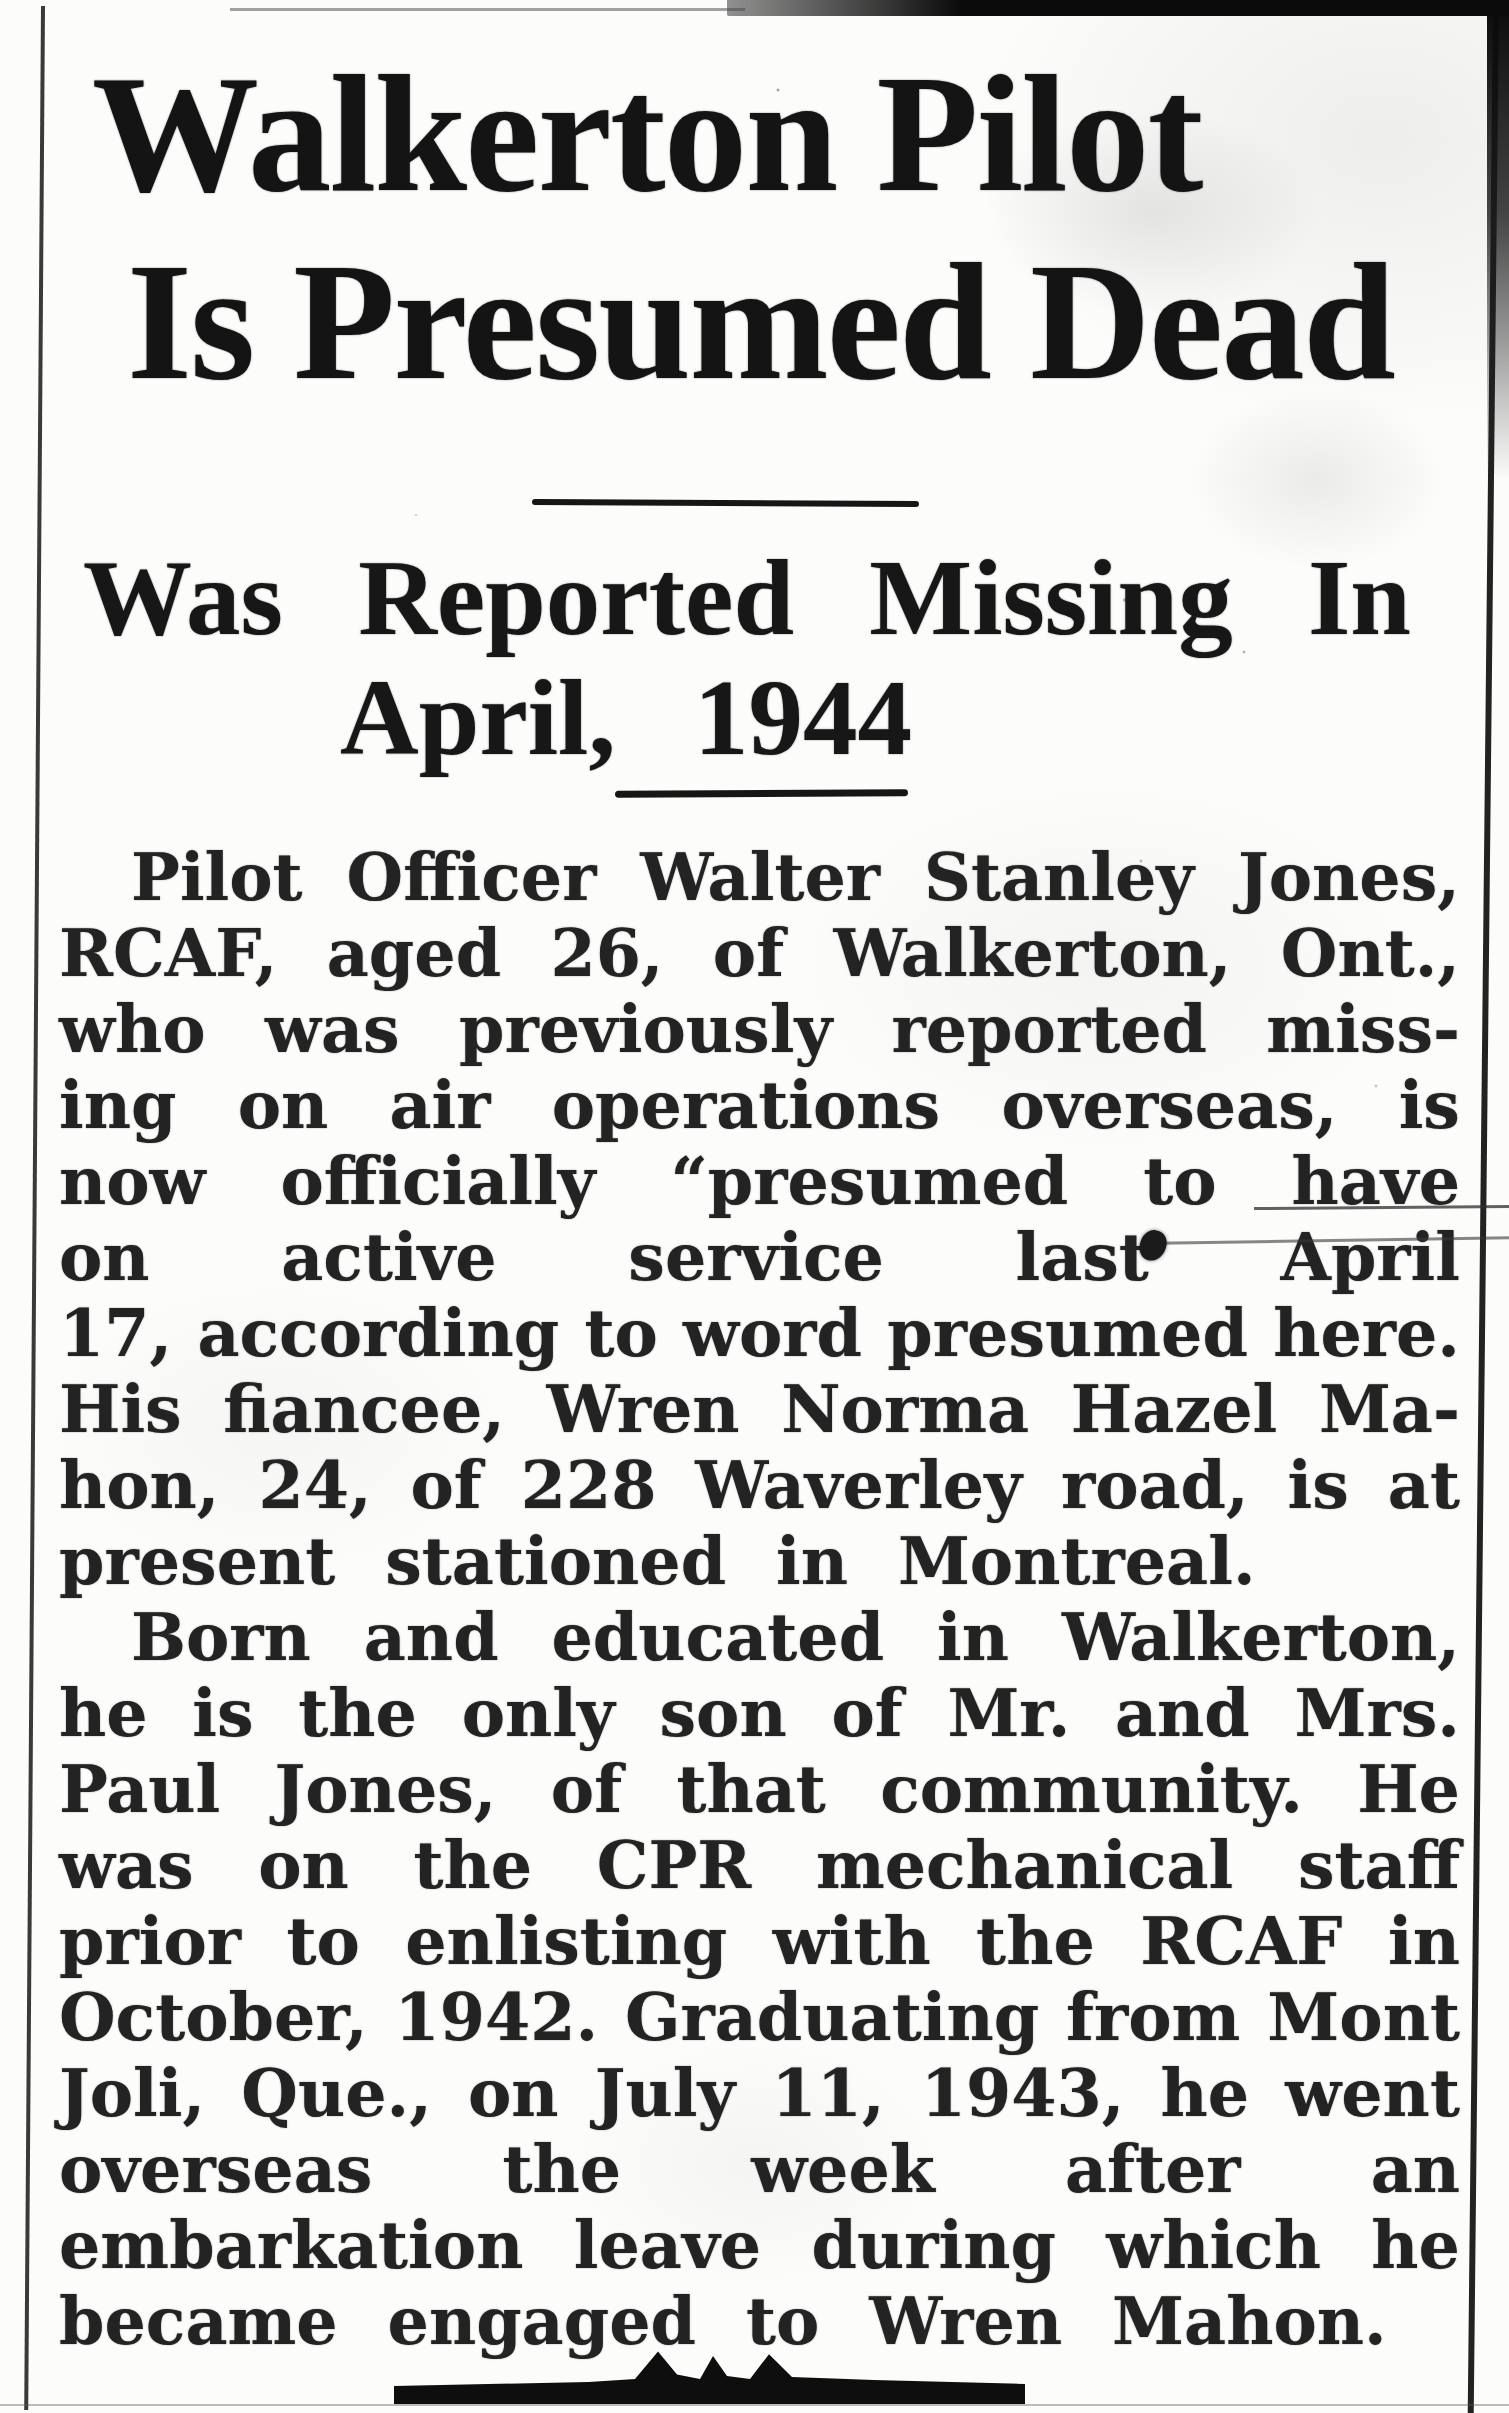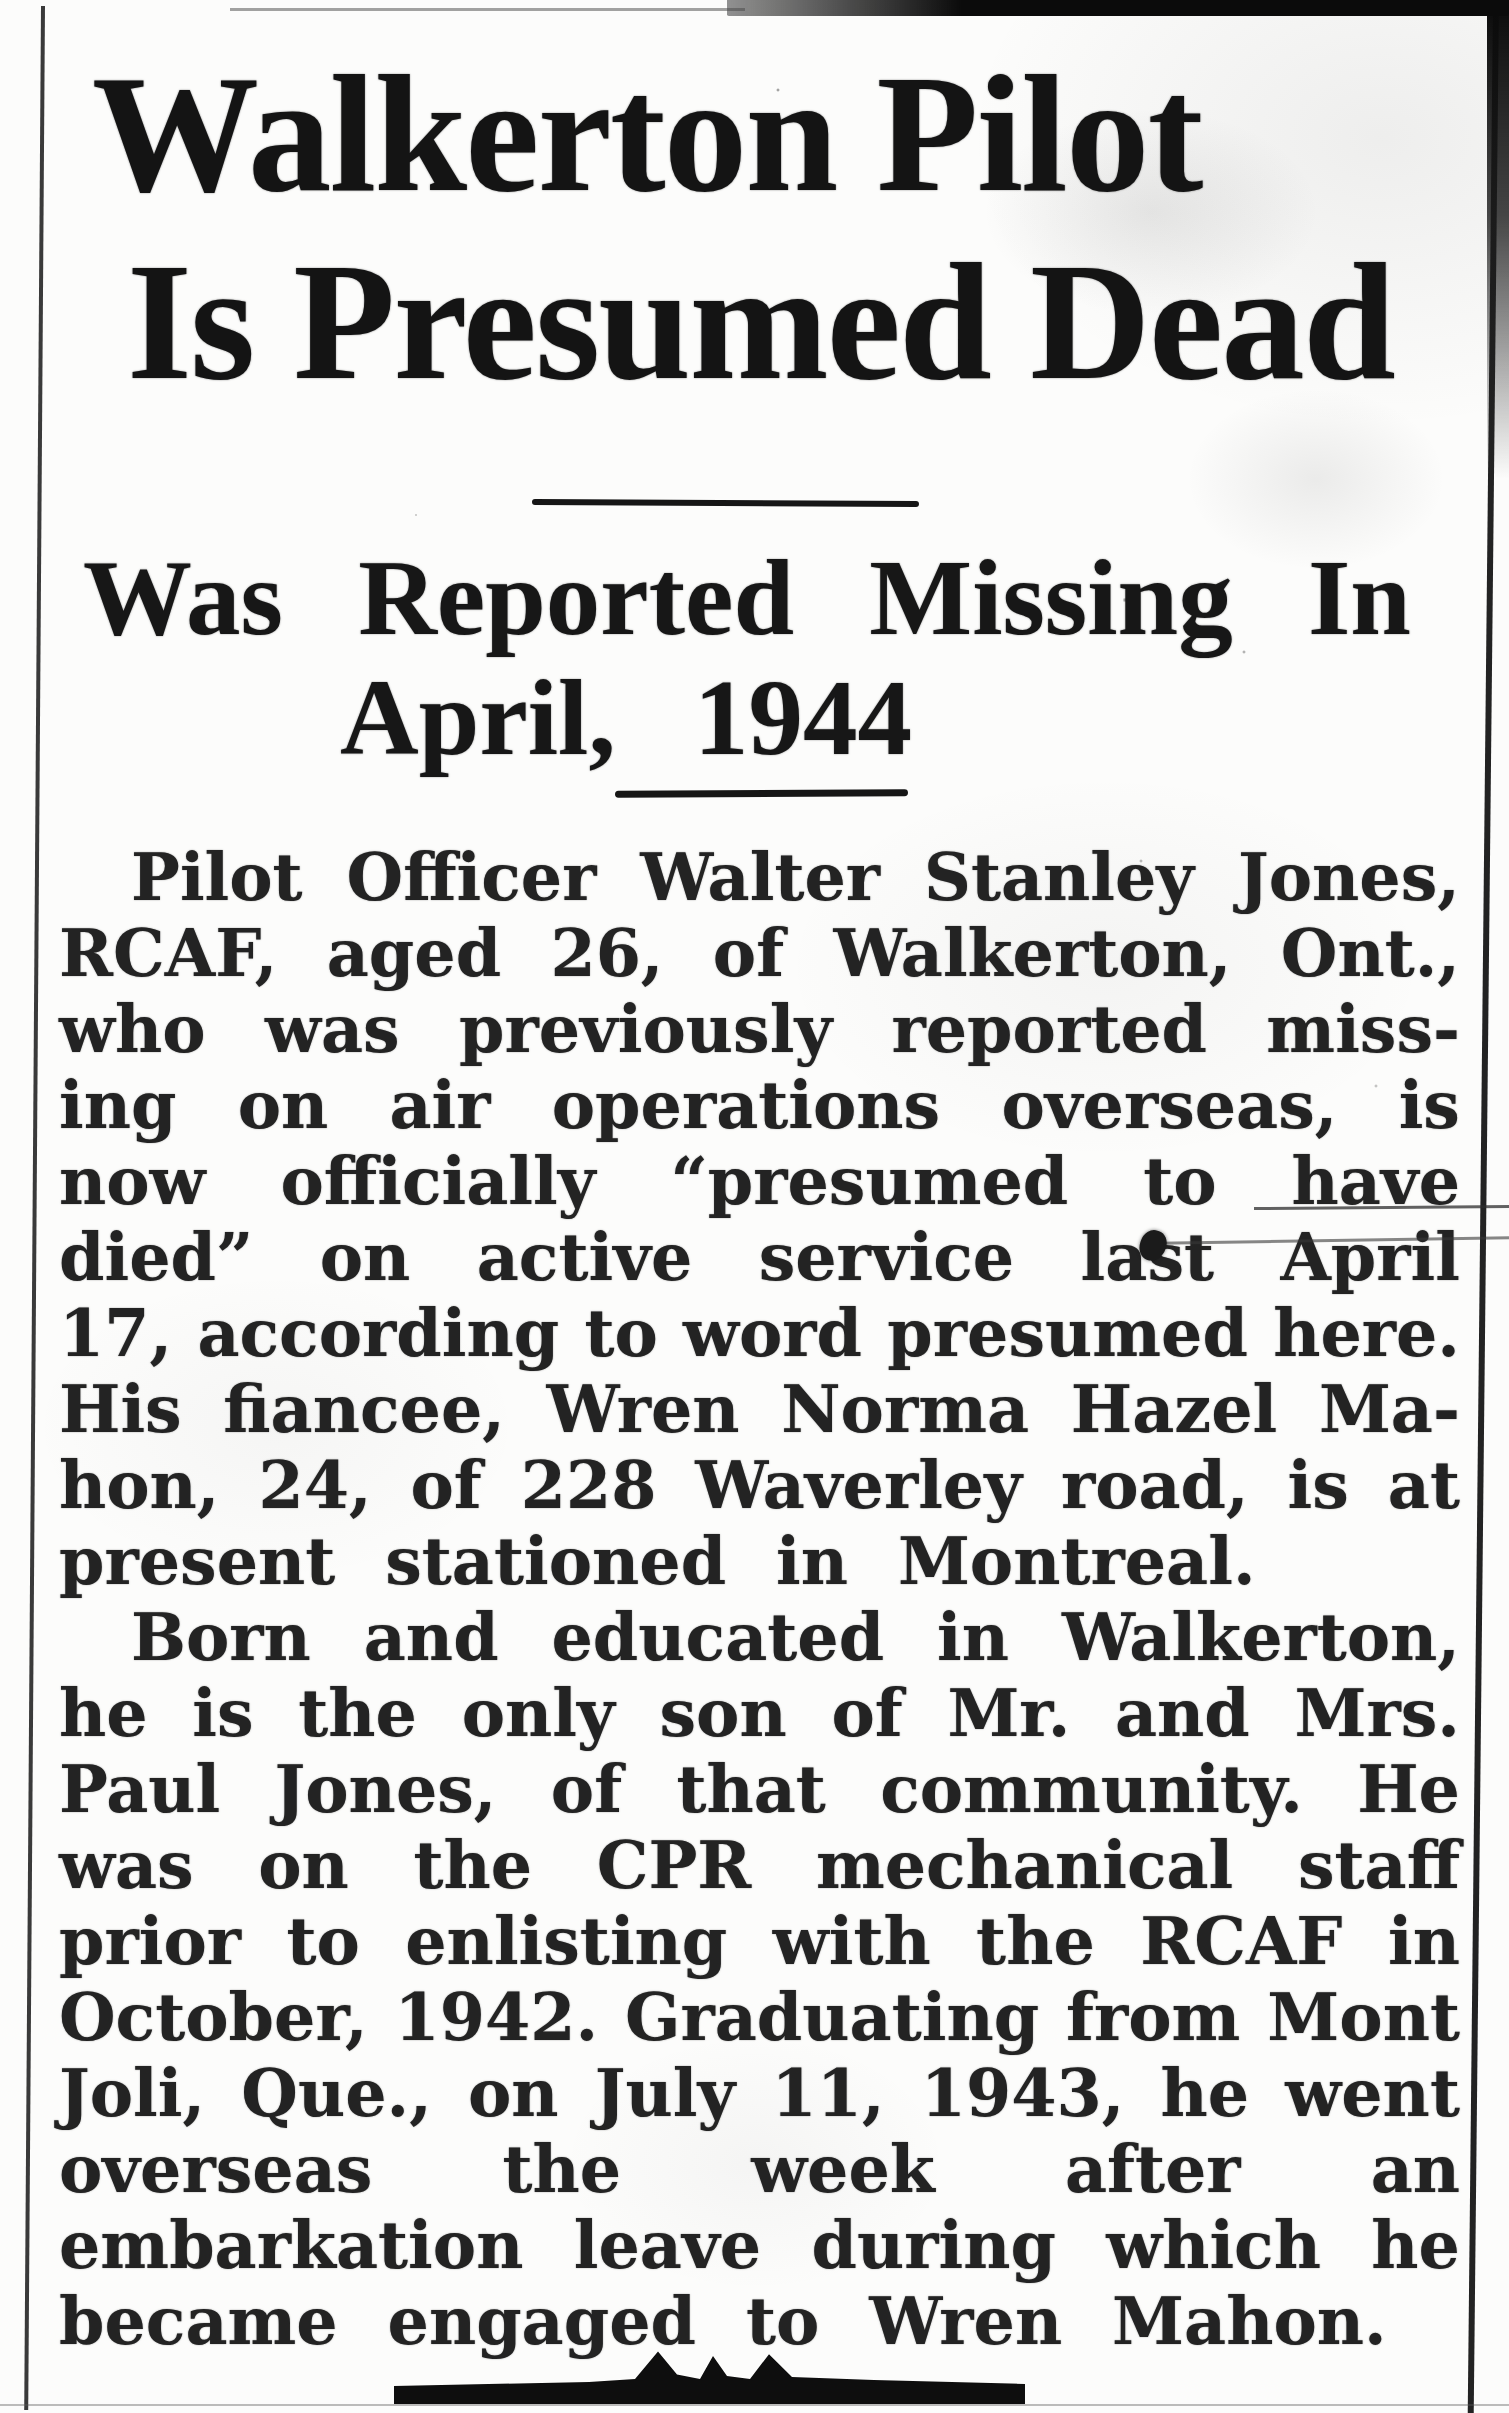--- a/index.html
+++ b/index.html
@@ -129,21 +129,20 @@
             <span>is</span>
           </div>
           <div class="bline just">
             <span>now</span>
             <span>officially</span>
             <span>“presumed</span>
             <span>to</span>
             <span>have</span>
           </div>
           <div class="bline just">
-            <span>died”</span>
             <span>on</span>
             <span>active</span>
             <span>service</span>
             <span>last</span>
             <span>April</span>
           </div>
           <div class="bline just">
             <span>17,</span>
             <span>according</span>
             <span>to</span>

